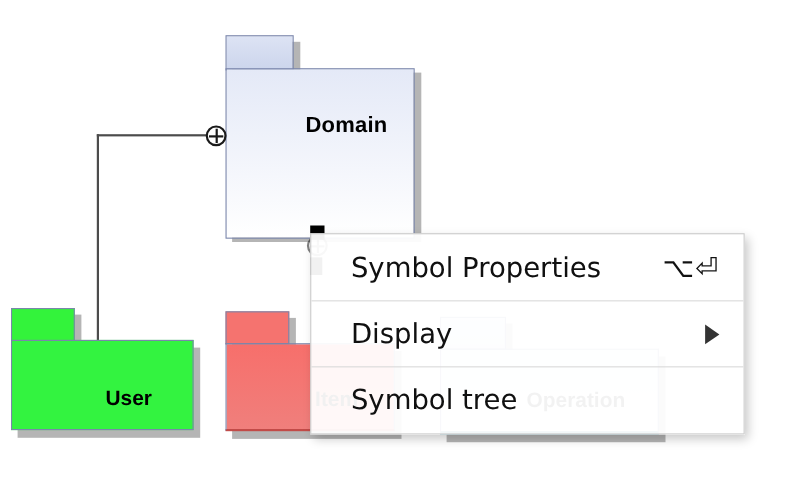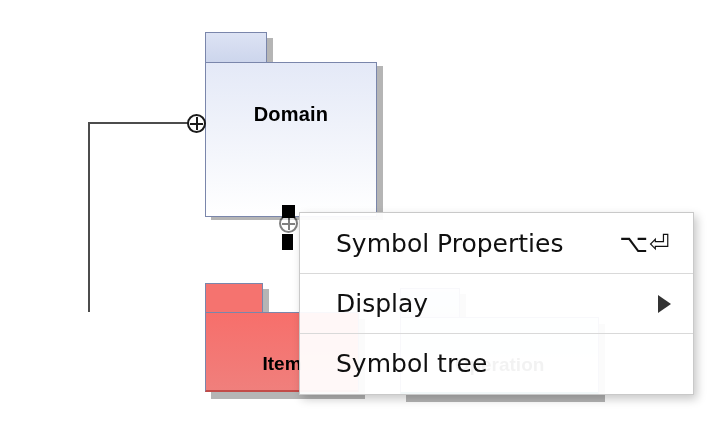--- a/index.html
+++ b/index.html
@@ -20,20 +20,21 @@
   .pkg{position:absolute;}
   .pkg .tab{
     position:absolute;
     box-sizing:border-box;
     border:1px solid #7a86ab;
   }
   .pkg .body{
     position:absolute;
     box-sizing:border-box;
     border:1px solid #7a86ab;
+    padding-left:24px;
   }
   .pkg .shadow{
     position:absolute;
     background:#a8a8a8;
     opacity:.85;
   }
   .pkg .label{
     position:absolute;
     width:100%;
     text-align:center;
@@ -109,21 +110,21 @@
     position:absolute;
     width:13px;height:13px;
     background:#000000;
   }
   #handle-a{left:282px;top:205px;}
   #handle-b{left:282px;top:234px;width:11px;height:16px;}
 
   
   #context-menu{
     position:absolute;
-    left:299px;top:212px;
+    left:282px;top:212px;
     width:395px;height:183px;
     background:rgba(255,255,255,.945);
     border:1px solid #c9c9c9;
     box-shadow:3px 4px 9px rgba(0,0,0,.22);
     box-sizing:border-box;
     overflow:hidden;
   }
   .menu-item{
     position:relative;
     height:60px;
@@ -164,20 +165,28 @@
 
   <div class="pkg" id="pkg-domain">
     <div class="shadow s-tab"></div>
     <div class="shadow s-body"></div>
     <div class="tab"></div>
     <div class="body">
       <div class="label">Domain</div>
     </div>
   </div>
 
+  <div class="pkg" id="pkg-user">
+    <div class="shadow s-tab"></div>
+    <div class="shadow s-body"></div>
+    <div class="tab"></div>
+    <div class="body">
+      <div class="label">User</div>
+    </div>
+  </div>
 
   <div class="pkg" id="pkg-item">
     <div class="shadow s-tab"></div>
     <div class="shadow s-body"></div>
     <div class="tab"></div>
     <div class="body">
       <div class="label">Item</div>
     </div>
   </div>
 

